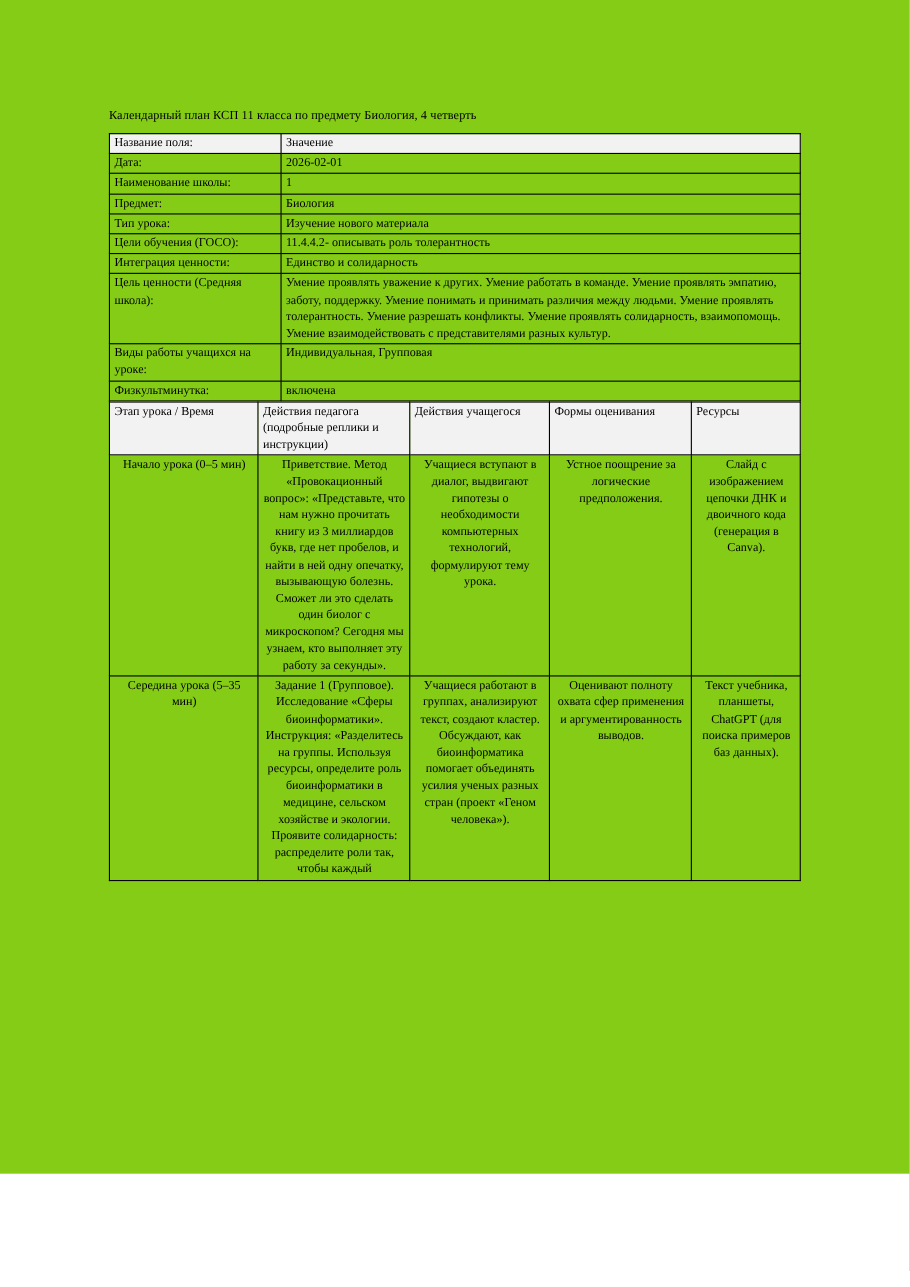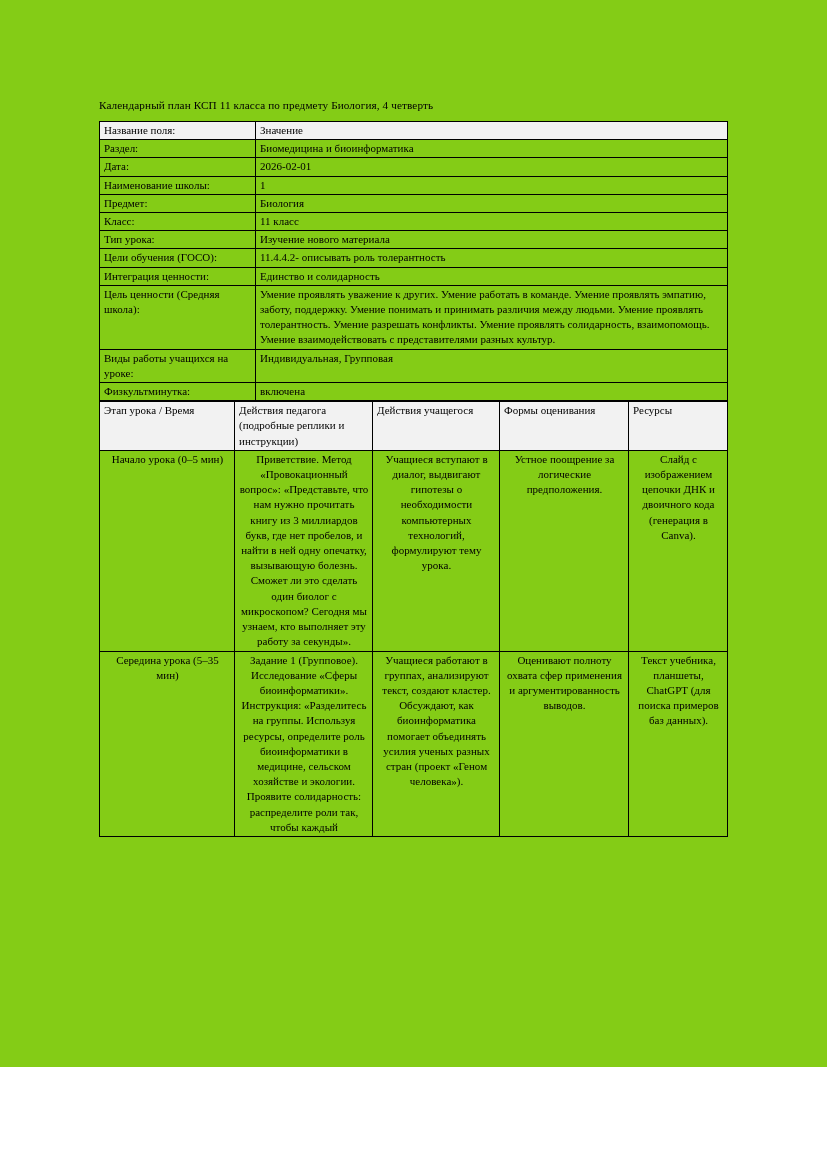--- a/index.html
+++ b/index.html
@@ -112,38 +112,30 @@
         <col class="c1">
           <col class="c2">
       </colgroup>
       <tbody>
         <tr class="head-row">
           <td>Название поля:</td>
           <td>Значение</td>
         </tr>
 
         <tr>
-          <td>Раздел:</td>
-          <td>Биомедицина и биоинформатика</td>
-        </tr>
-        <tr>
           <td>Дата:</td>
           <td>2026-02-01</td>
         </tr>
         <tr>
           <td>Наименование школы:</td>
           <td>1</td>
         </tr>
         <tr>
           <td>Предмет:</td>
           <td>Биология</td>
-        </tr>
-        <tr>
-          <td>Класс:</td>
-          <td>11 класс</td>
         </tr>
         <tr>
           <td>Тип урока:</td>
           <td>Изучение нового материала</td>
         </tr>
         <tr>
           <td>Цели обучения (ГОСО):</td>
           <td>11.4.4.2- описывать роль толерантность</td>
         </tr>
         <tr>

